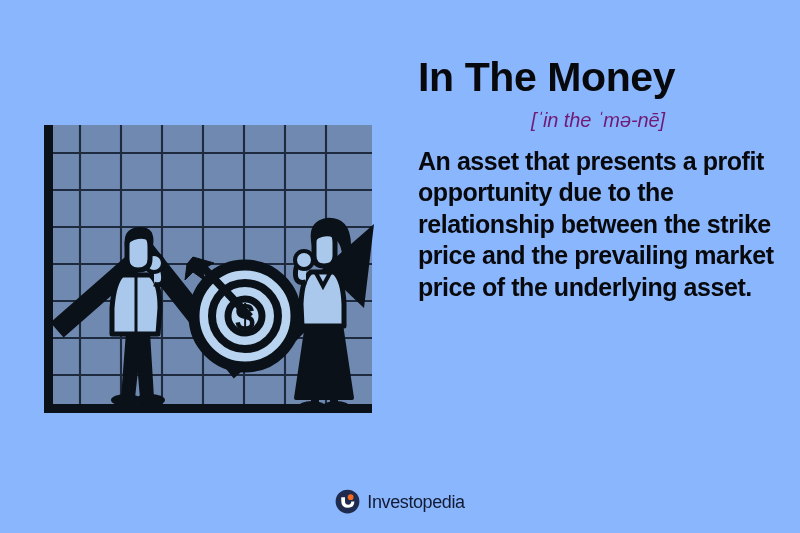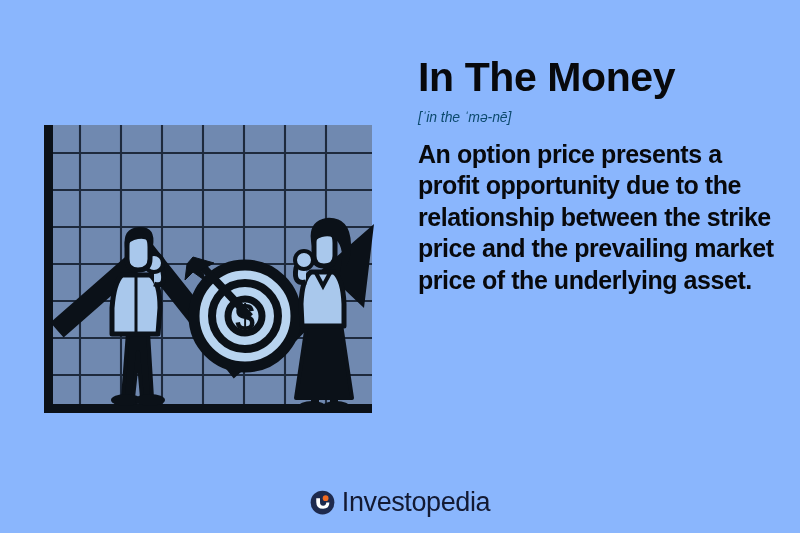--- a/index.html
+++ b/index.html
@@ -46,25 +46,26 @@
   .term-title {
     font-size: 41px;
     font-weight: bold;
     line-height: 1.04;
     color: #08090c;
     letter-spacing: -0.4px;
     margin: 0;
     padding: 0;
   }
   .pronunciation {
-    font-size: 14px;
+    font-size: 20px;
     font-style: italic;
-    color: #0c4a6e;
+    color: #701a75;
     margin: 10px 0 0 0;
     letter-spacing: -0.1px;
+    text-align: center;
   }
   .definition {
     font-size: 25px;
     line-height: 1.26;
     font-weight: 600;
     color: #08090c;
     margin: 14px 0 0 0;
     letter-spacing: -0.45px;
   }
 
@@ -78,21 +79,21 @@
     align-items: center;
     justify-content: center;
     gap: 7px;
   }
   .brand-mark {
     width: 25px;
     height: 25px;
     display: block;
   }
   .brand-name {
-    font-size: 27px;
+    font-size: 18px;
     font-weight: 500;
     color: #131a33;
     letter-spacing: -0.4px;
     line-height: 1;
     text-align: center;
   }
 </style>
 </head>
 <body>
 
@@ -184,21 +185,21 @@
         <path d="M 282 134 Q 276 110 296 106 Q 320 104 321 132 Q 322 152 310 160 Q 315 140 308 130
                  Q 302 122 292 125 Q 285 127 282 134 Z" fill="#0b1118"></path>
       </g>
 
     </svg>
   </div>
 
   <div class="textcol">
     <h1 class="term-title"><span>In The Money</span><br></h1>
     <div class="pronunciation">[ˈin the ˈmə-nē]</div>
-    <p class="definition">An option price presents a profit opportunity due to the relationship between the strike price and the prevailing market price of the underlying asset.</p>
+    <p class="definition">An asset that presents a profit opportunity due to the relationship between the strike price and the prevailing market price of the underlying asset.</p>
   </div>
 
   <div class="brand">
     <svg class="brand-mark" viewBox="0 0 40 40" xmlns="http://www.w3.org/2000/svg" aria-hidden="true">
       <circle cx="20" cy="20" r="19" fill="#1e2a4e"></circle>
       <path d="M 9 27 L 20 16 L 25 21 L 31 12 L 31 27 Z" fill="#ffffff" opacity="0"></path>
       <path d="M 10 13 L 10 19 Q 10 30 21 30 Q 31 30 31 20 L 26 20 Q 26 25 21 25 Q 16 25 16 19 L 16 13 Z" fill="#ffffff"></path>
       <circle cx="25" cy="13" r="4.6" fill="#f26a21"></circle>
     </svg>
     <span class="brand-name">Investopedia</span>

